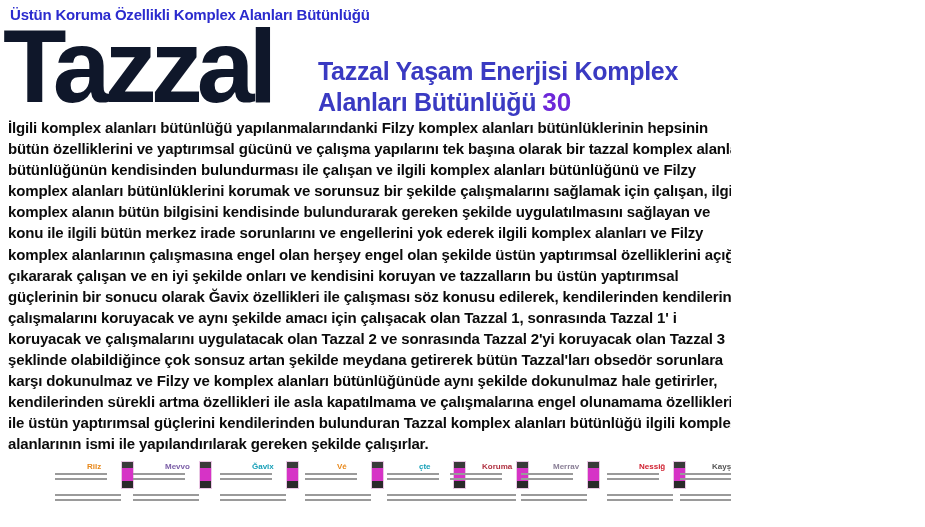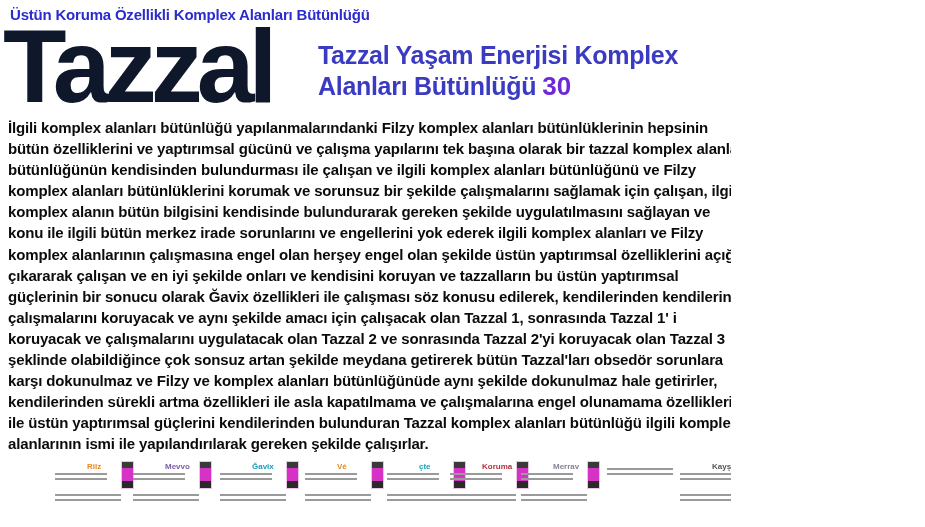--- a/index.html
+++ b/index.html
@@ -4,21 +4,21 @@
 <style>
   html,body{margin:0;padding:0;background:#ffffff;}
   .canvas{position:relative;width:731px;height:527px;background:#fff;overflow:hidden;
           font-family:"Liberation Sans",sans-serif;}
 
   
   .tagline{position:absolute;left:10px;top:6px;font-size:15px;font-weight:bold;
            color:#2b2bce;letter-spacing:-0.2px;white-space:nowrap;}
   .logo{position:absolute;left:3px;top:14px;font-size:104px;line-height:1;
         font-weight:bold;color:#0f172a;letter-spacing:-6px;}
-  .heading{position:absolute;left:318px;top:40px;font-size:25px;line-height:31px;
+  .heading{position:absolute;left:318px;top:56px;font-size:25px;line-height:31px;
            font-weight:bold;color:#3a3ac2;letter-spacing:-0.3px;}
   .heading .num{color:#6d28d9;font-size:26px;letter-spacing:0;padding-left:6px;}
   .corner-dot{position:absolute;left:903px;top:3px;width:10px;height:8px;background:#3a55e8;}
 
   
   .bodytext{position:absolute;left:8px;top:117px;width:740px;font-size:15px;
             line-height:21.1px;font-weight:bold;color:#0b0b0b;letter-spacing:-0.15px;}
 
   
   .tlines{background:repeating-linear-gradient(to bottom,#9a9a9a 0 2px,transparent 2px 5px);}
@@ -231,20 +231,27 @@
     <div class="fl-head">
         <div class="fl-left">
       <div class="fl-name" style="color: rgb(138, 127, 150);">Merrav</div>
       <div class="fl-sub tlines"></div>
         </div>
       <div class="fl-icon"></div>
       </div>
     <div class="fl-under tlines"></div>
   </div>
   <div class="flogo" style="left:607px">
+    <div class="fl-head">
+        <div class="fl-left">
+      <div class="fl-name" style="color: rgb(208, 32, 48);">Nessiğ</div>
+      <div class="fl-sub tlines"></div>
+        </div>
+      <div class="fl-icon"></div>
+      </div>
     <div class="fl-under tlines"></div>
   </div>
   <div class="flogo" style="left:680px">
     <div class="fl-head">
         <div class="fl-left">
       <div class="fl-name" style="color: rgb(85, 85, 85);">Kayş</div>
       <div class="fl-sub tlines"></div>
         </div>
       <div class="fl-icon"></div>
       </div>

